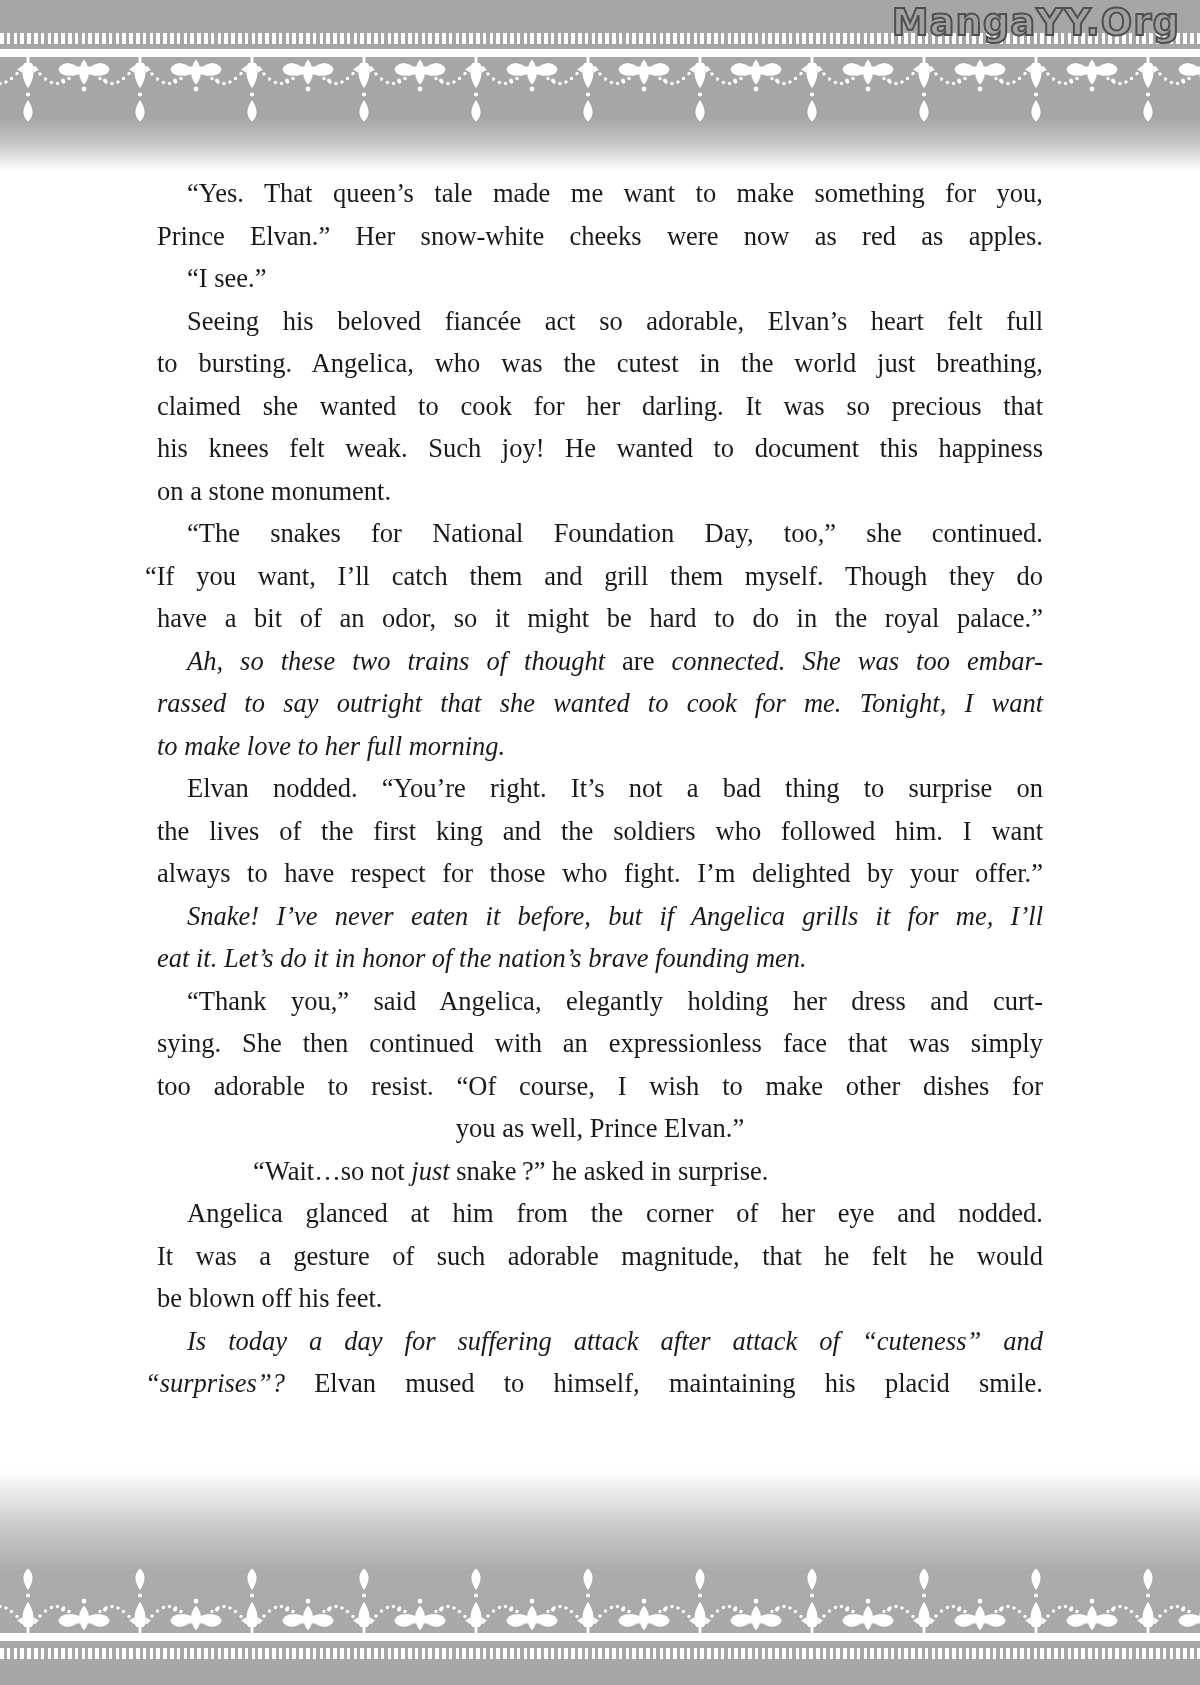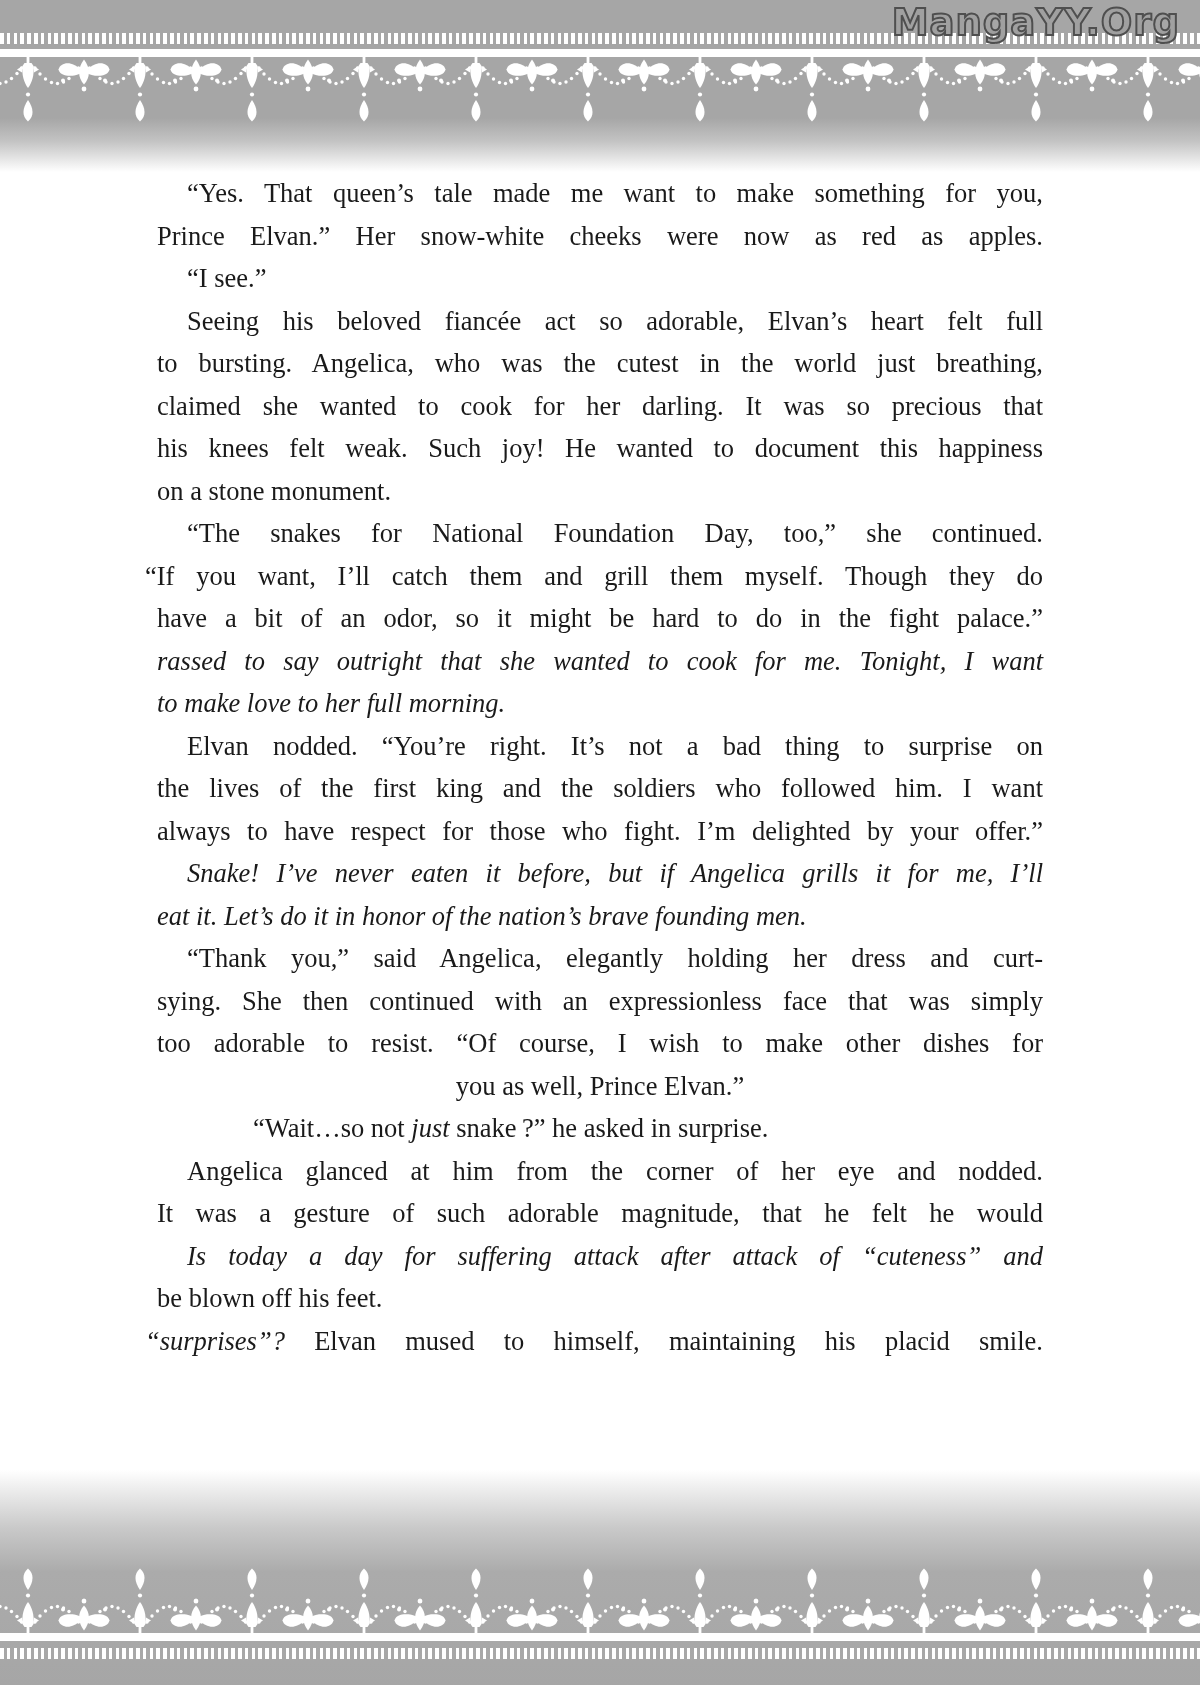--- a/index.html
+++ b/index.html
@@ -133,37 +133,38 @@
       <div class="line just" style="text-indent: 30px;"><span>“Yes. That queen’s tale made me want to make something for you,</span></div>
       <div class="line just" style="text-indent: 0px;"><span>Prince Elvan.” Her snow-white cheeks were now as red as apples.</span></div>
       <div class="line" style="text-indent: 30px;"><span>“I see.”</span></div>
       <div class="line just" style="text-indent: 30px;"><span>Seeing his beloved fiancée act so adorable, Elvan’s heart felt full</span></div>
       <div class="line just" style="text-indent: 0px;"><span>to bursting. Angelica, who was the cutest in the world just breathing,</span></div>
       <div class="line just" style="text-indent: 0px;"><span>claimed she wanted to cook for her darling. It was so precious that</span></div>
       <div class="line just" style="text-indent: 0px;"><span>his knees felt weak. Such joy! He wanted to document this happiness</span></div>
       <div class="line" style="text-indent: 0px;"><span>on a stone monument.</span></div>
       <div class="line just" style="text-indent: 30px;"><span>“The snakes for National Foundation Day, too,” she continued.</span></div>
       <div class="line just" style="text-indent: -12px;"><span>“If you want, I’ll catch them and grill them myself. Though they do</span></div>
-      <div class="line just" style="text-indent: 0px;"><span>have a bit of an odor, so it might be hard to do in the fight palace.”</span></div>
+      <div class="line just" style="text-indent: 0px;"><span>have a bit of an odor, so it might be hard to do in the royal palace.”</span></div>
+      <div class="line just" style="text-indent: 30px;"><span class="it">Ah, so these two trains of thought </span><span>are</span><span class="it"> connected. She was too embar-</span></div>
       <div class="line just" style="text-indent: 0px;"><span class="it">rassed to say outright that she wanted to cook for me. Tonight, I want</span></div>
       <div class="line" style="text-indent: 0px;"><span class="it">to make love to her full morning.</span></div>
       <div class="line just" style="text-indent: 30px;"><span>Elvan nodded. “You’re right. It’s not a bad thing to surprise on</span></div>
       <div class="line just" style="text-indent: 0px;"><span>the lives of the first king and the soldiers who followed him. I want</span></div>
       <div class="line just" style="text-indent: 0px;"><span>always to have respect for those who fight. I’m delighted by your offer.”</span></div>
       <div class="line just" style="text-indent: 30px;"><span class="it">Snake! I’ve never eaten it before, but if Angelica grills it for me, I’ll</span></div>
       <div class="line" style="text-indent: 0px;"><span class="it">eat it. Let’s do it in honor of the nation’s brave founding men.</span></div>
       <div class="line just" style="text-indent: 30px;"><span>“Thank you,” said Angelica, elegantly holding her dress and curt-</span></div>
       <div class="line just" style="text-indent: 0px;"><span>sying. She then continued with an expressionless face that was simply</span></div>
       <div class="line just" style="text-indent: 0px;"><span>too adorable to resist. “Of course, I wish to make other dishes for</span></div>
       <div class="line" style="text-indent: 0px; text-align: center;"><span>you as well, Prince Elvan.”</span></div>
       <div class="line" style="text-indent: 96px;"><span>“Wait…so not </span><span class="it">just</span><span> snake ?” he asked in surprise.</span></div>
       <div class="line just" style="text-indent: 30px;"><span>Angelica glanced at him from the corner of her eye and nodded.</span></div>
       <div class="line just" style="text-indent: 0px;"><span>It was a gesture of such adorable magnitude, that he felt he would</span></div>
+      <div class="line" style="text-indent: 0px;"><span>be blown off his feet.</span></div>
       <div class="line just" style="text-indent: 30px;"><span class="it">Is today a day for suffering attack after attack of “cuteness” and</span></div>
-      <div class="line" style="text-indent: 0px;"><span>be blown off his feet.</span></div>
       <div class="line just" style="text-indent: -12px;"><span class="it">“surprises”? </span><span>Elvan mused to himself, maintaining his placid smile.</span></div>
     </main>
 
   <div class="border-bottom">
     <svg class="garland bottom" width="1200" height="70" viewBox="0 0 1200 70">
       <rect width="1200" height="70" fill="url(#lace)"></rect>
     </svg>
     <div class="white-line bottom"></div>
     <div class="dash-row bottom"></div>
   </div>

